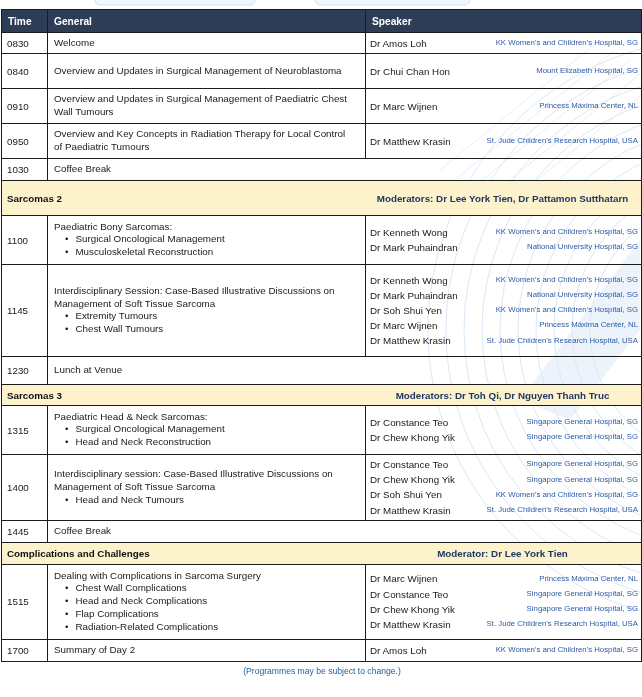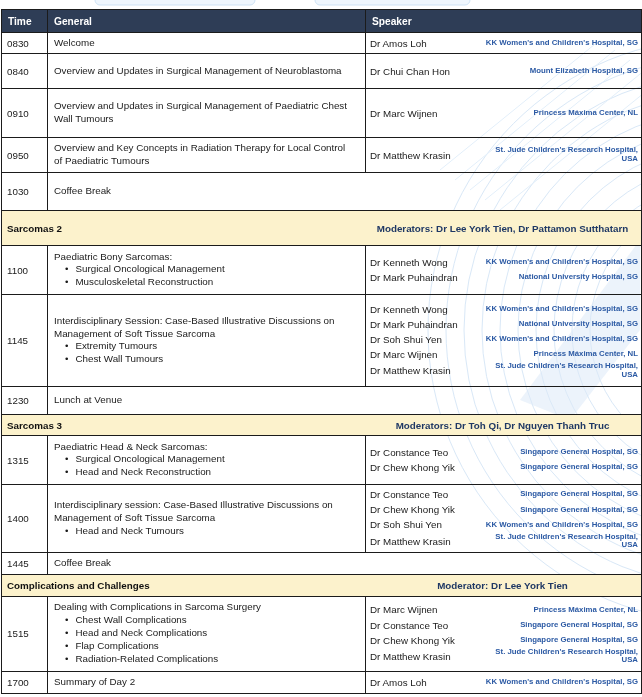--- a/index.html
+++ b/index.html
@@ -70,21 +70,20 @@
     color:var(--body_text);
     white-space:nowrap;
     padding-right:4px;
   }
   .paff{
     font-size:7.8px;
     color:var(--affiliation_blue);
     text-align:right;
     max-width:158px;
     line-height:1.1;
-    font-weight:bold;
   }
   tr.day td{
     background:var(--day_bg);
     font-weight:bold;
     font-size:9.8px;
     color:#111111;
     padding-left:5px;
   }
   tr.section td{
     background:var(--section_bg);
@@ -173,21 +172,21 @@
         <td class="agenda">
           <div class="atitle">Overview and Updates in Surgical Management of Neuroblastoma</div>
         </td>
         <td class="speaker">
           <div class="pair">
             <span class="pname">Dr Chui Chan Hon</span>
             <span class="paff">Mount Elizabeth Hospital, SG</span>
           </div>
         </td>
       </tr>
-      <tr style="height: 49px;">
+      <tr style="height: 35px;">
         <td class="time">0910</td>
         <td class="agenda">
           <div class="atitle">Overview and Updates in Surgical Management of Paediatric Chest Wall Tumours</div>
         </td>
         <td class="speaker">
           <div class="pair">
             <span class="pname">Dr Marc Wijnen</span>
             <span class="paff">Princess Máxima Center, NL</span>
           </div>
         </td>
@@ -197,21 +196,21 @@
         <td class="agenda">
           <div class="atitle">Overview and Key Concepts in Radiation Therapy for Local Control of Paediatric Tumours</div>
         </td>
         <td class="speaker">
           <div class="pair">
             <span class="pname">Dr Matthew Krasin</span>
             <span class="paff">St. Jude Children's Research Hospital, USA</span>
           </div>
         </td>
       </tr>
-      <tr style="height: 38px;">
+      <tr style="height: 22px;">
         <td class="time">1030</td>
         <td class="agenda" colspan="2">
           <div class="atitle">Coffee Break</div>
         </td>
       </tr>
       <tr class="section" style="height: 35px;">
         <td colspan="3"><span class="seclabel">Sarcomas 2</span><span class="mods">Moderators: Dr Lee York Tien, Dr Pattamon Sutthatarn</span></td>
       </tr>
       <tr style="height: 49px;">
         <td class="time">1100</td>

